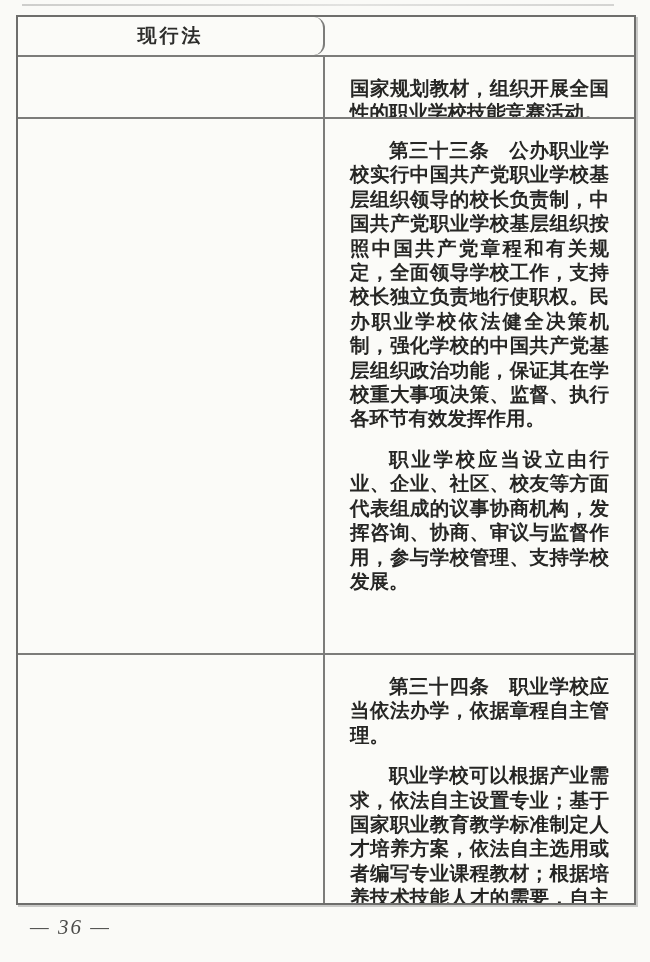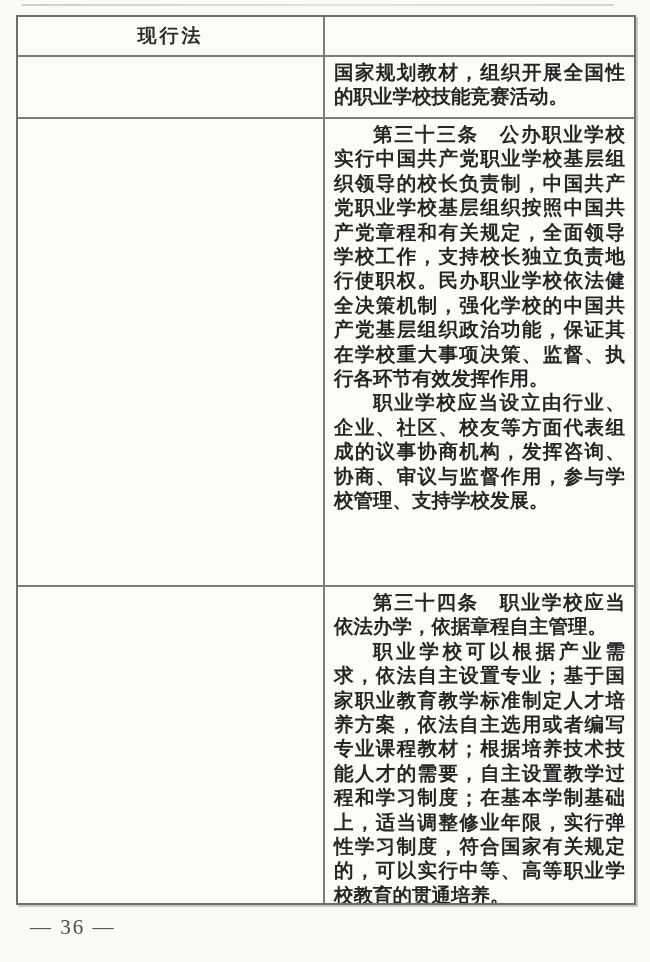--- a/index.html
+++ b/index.html
@@ -26,51 +26,52 @@
   }
   .thead{
     display:flex;height:40px;box-sizing:border-box;
     border-bottom:2px solid #7c7c7a;
     flex:0 0 auto;
   }
   .th{
     display:flex;align-items:center;justify-content:center;
     font-size:19px;font-weight:700;color:#2d2d2b;
     letter-spacing:3px;
+    border-radius:11px;
   }
   .th-left{width:307px;box-sizing:border-box;border-right:2px solid #7c7c7a;}
   .th-right{flex:1;}
   .tbody{display:flex;flex-direction:column;flex:1;min-height:0;}
   .table-row{
     display:flex;box-sizing:border-box;
     border-bottom:2px solid #7c7c7a;
     flex:0 0 auto;overflow:hidden;
   }
   .table-row:nth-child(1){height:62px;}
-  .table-row:nth-child(2){height:468px;}
+  .table-row:nth-child(2){height:536px;}
   .table-row:nth-child(3){flex:1 1 auto;border-bottom:none;border-radius:21px;}
   .cell-left{
     width:307px;box-sizing:border-box;
     border-right:2px solid #7c7c7a;
     flex:0 0 auto;
   }
   .cell-right{
     flex:1;min-width:0;
     padding:3px 9px 0 9px;
     font-size:19.5px;line-height:24.4px;
     font-weight:600;color:#262624;
     text-align:justify;
     overflow:hidden;
   }
-  .para{margin:0;}
+  .para{margin:16px;}
   .para.indent{text-indent:2em;}
   .page-number{
     position:absolute;left:30px;top:915px;
     font-family:"Liberation Serif", serif;
-    font-size:21px;color:#4c4c4a;letter-spacing:2px;
+    font-size:21px;color:#4c4c4a;letter-spacing:2px;font-style:italic;
   }
 </style>
 </head>
 <body>
 
 <div class="page">
 
   <div class="scan-artifact"></div>
 
   <div class="cmp-table">

